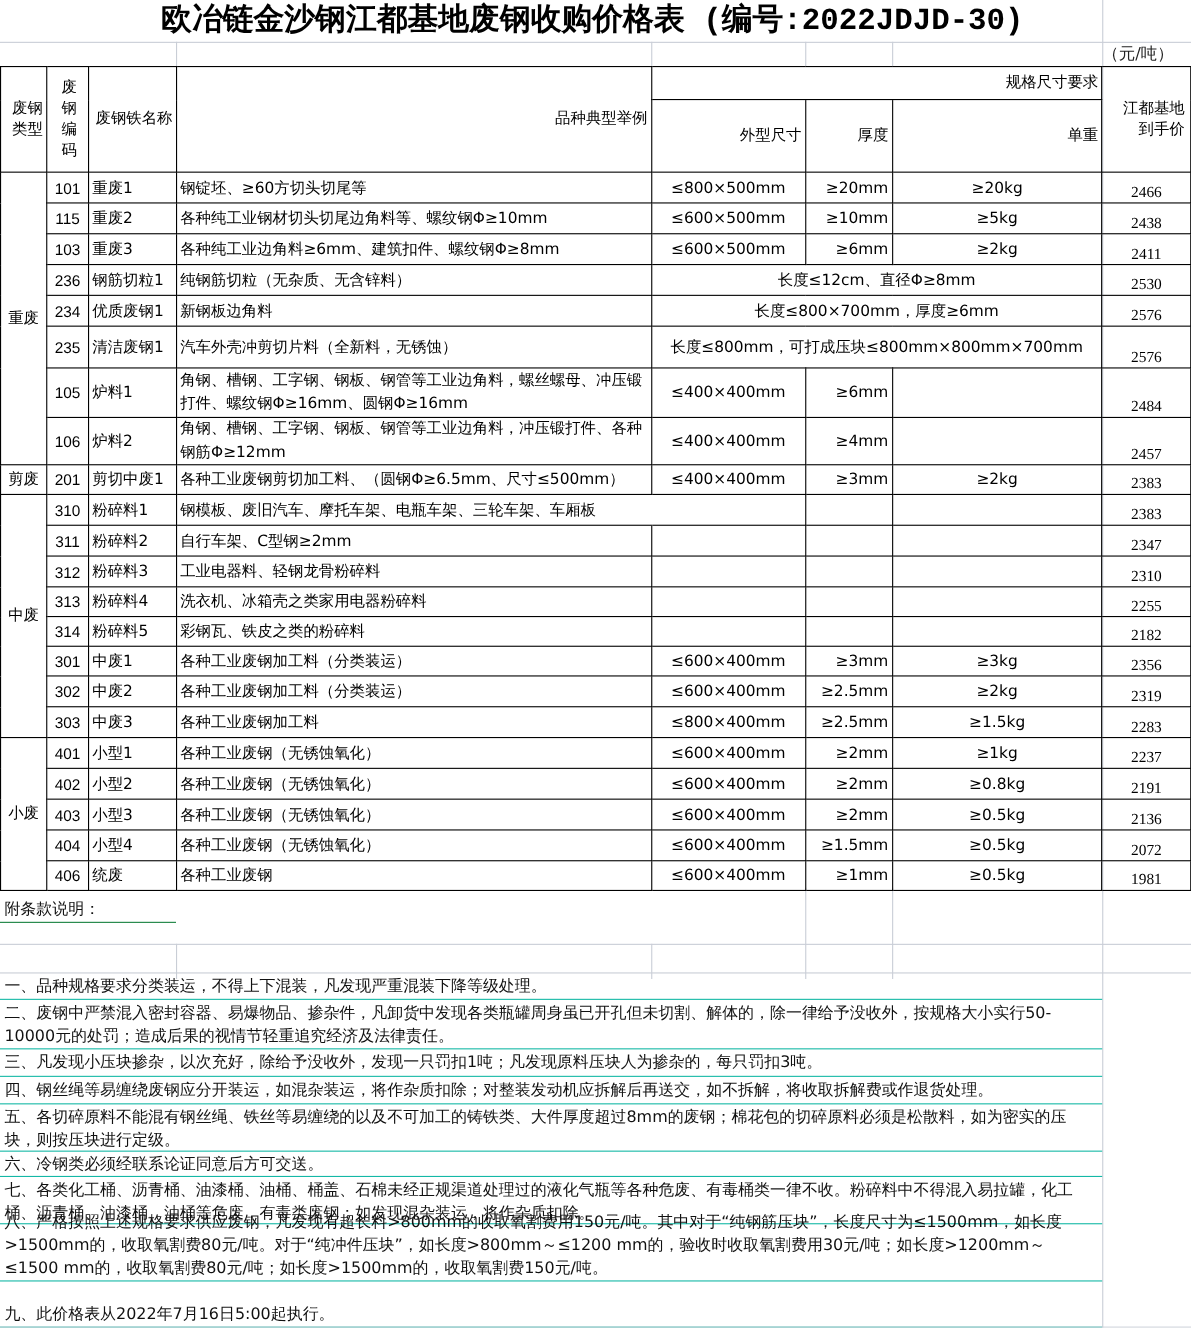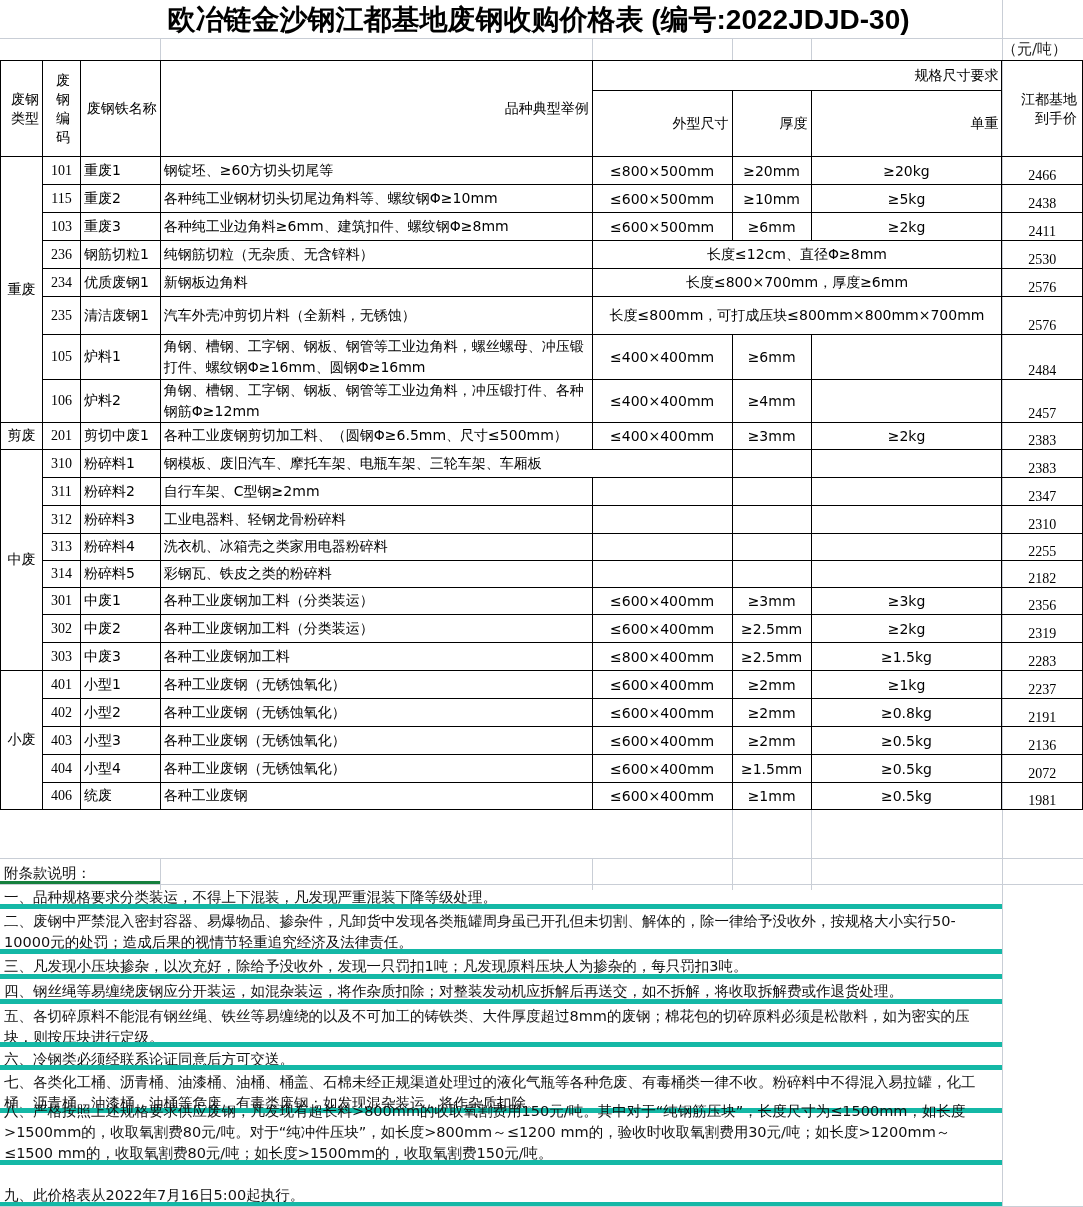--- a/index.html
+++ b/index.html
@@ -1,38 +1,38 @@
 <!DOCTYPE html>
 <html><head>
 <meta charset="utf-8">
 <style>
   html, body { margin: 0; padding: 0; background: #ffffff; }
   body { width: 1083px; height: 1207px; position: relative; overflow: hidden;
          font-family: "DejaVu Sans", "Liberation Sans", sans-serif; color: #000; }
   .grid-line-h { position: absolute; left: 0; width: 1083px; height: 1px; background: #c9ced6; }
   .grid-line-v { position: absolute; top: 0; width: 1px; background: #c9ced6; }
   .title { position: absolute; left: 0; top: 0; width: 1002px; height: 38px;
-           text-align: center; font-family: Liberation Sans, sans-serif;
+           text-align: center; font-family: Liberation Mono, monospace;
            font-weight: bold; font-size: 28px; line-height: 40px; padding-left: 75px; box-sizing: border-box; }
   .unit { position: absolute; left: 1002px; top: 38px; width: 90px; height: 22px;
           font-size: 15px; line-height: 22px; color: #222; white-space: nowrap;
           font-family: "DejaVu Serif", serif; }
   table.price { position: absolute; left: 0; top: 60px; border-collapse: collapse; table-layout: fixed; }
   table.price td { border: 1px solid #000; padding: 0 3px; font-size: 14px; overflow: hidden;
                    white-space: nowrap; vertical-align: middle; box-sizing: border-box; }
   table.price td.hd { text-align: right; font-size: 14px; white-space: normal; line-height: 19px; }
   td.center { text-align: center; }
-  td.code { text-align: center; font-family: Liberation Serif, serif; font-size: 14px; }
+  td.code { text-align: center; font-family: Liberation Sans, sans-serif; font-size: 14px; }
   td.price-cell { text-align: center; font-family: "Liberation Serif", "DejaVu Serif", serif; font-size: 18px; vertical-align: bottom !important; padding-bottom: 0; }
   td.wrap { white-space: normal !important; line-height: 21px; }
   td.spec { font-size: 13.5px; }
   td.spec-l { text-align: center; font-size: 13.5px; }
-  td.spec-t { text-align: center; font-size: 13.5px; }
+  td.spec-t { text-align: right; font-size: 13.5px; }
   td.spec-w { text-align: center; font-size: 13.5px; }
-  .note { position: absolute; left: 0; width: 1002px; border-bottom: 5px solid #14b8a6;
+  .note { position: absolute; left: 0; width: 1002px; border-bottom: 1px solid #14b8a6;
           font-size: 14.5px; line-height: 21px; padding: 2px 4px 0 4px; box-sizing: border-box; overflow: hidden;
           color: #111; }
 </style>
 </head>
 <body>
 
 <div class="grid-line-h" style="top:38px"></div>
 <div class="grid-line-h" style="top:858px"></div>
 <div class="grid-line-v" style="left:1002px;height:1207px"></div>
 <div class="grid-line-v" style="left:160px;top:38px;height:22px"></div>
@@ -268,21 +268,21 @@
     <td>统废</td>
     <td>各种工业废钢</td>
     <td class="spec-l">≤600×400mm</td>
     <td class="spec-t">≥1mm</td>
     <td class="spec-w">≥0.5kg</td>
     <td class="price-cell">1981</td>
   </tr>
 </tbody>
   </table>
 
-<div class="note" style="top:858px;height:27px;width:160px;line-height:26px;border-bottom:4px solid #15803d">附条款说明：</div>
+<div class="note" style="top:812px;height:27px;width:160px;line-height:26px;border-bottom:1px solid #15803d">附条款说明：</div>
 <div class="grid-line-h" style="top:884px"></div>
 <div class="note" style="top:885px;height:24px">一、品种规格要求分类装运，不得上下混装，凡发现严重混装下降等级处理。</div>
 <div class="note" style="top:909px;height:45px">二、废钢中严禁混入密封容器、易爆物品、掺杂件，凡卸货中发现各类瓶罐周身虽已开孔但未切割、解体的，除一律给予没收外，按规格大小实行50-10000元的处罚；造成后果的视情节轻重追究经济及法律责任。</div>
 <div class="note" style="top:954px;height:25px">三、凡发现小压块掺杂，以次充好，除给予没收外，发现一只罚扣1吨；凡发现原料压块人为掺杂的，每只罚扣3吨。</div>
 <div class="note" style="top:979px;height:25px">四、钢丝绳等易缠绕废钢应分开装运，如混杂装运，将作杂质扣除；对整装发动机应拆解后再送交，如不拆解，将收取拆解费或作退货处理。</div>
 <div class="note" style="top:1004px;height:43px">五、各切碎原料不能混有钢丝绳、铁丝等易缠绕的以及不可加工的铸铁类、大件厚度超过8mm的废钢；棉花包的切碎原料必须是松散料，如为密实的压块，则按压块进行定级。</div>
 <div class="note" style="top:1047px;height:23px">六、冷钢类必须经联系论证同意后方可交送。</div>
 <div class="note" style="top:1070px;height:43px">七、各类化工桶、沥青桶、油漆桶、油桶、桶盖、石棉未经正规渠道处理过的液化气瓶等各种危废、有毒桶类一律不收。粉碎料中不得混入易拉罐，化工桶、沥青桶、油漆桶、油桶等危废，有毒类废钢；如发现混杂装运，将作杂质扣除。</div>
 <div class="note" style="top:1095px;height:70px;padding-top:6px">八、严格按照上述规格要求供应废钢，凡发现有超长料&gt;800mm的收取氧割费用150元/吨。其中对于“纯钢筋压块”，长度尺寸为≤1500mm，如长度&gt;1500mm的，收取氧割费80元/吨。对于“纯冲件压块”，如长度&gt;800mm～≤1200 mm的，验收时收取氧割费用30元/吨；如长度&gt;1200mm～≤1500 mm的，收取氧割费80元/吨；如长度&gt;1500mm的，收取氧割费150元/吨。</div>
 <div class="note" style="top:1183px;height:24px">九、此价格表从2022年7月16日5:00起执行。</div>

